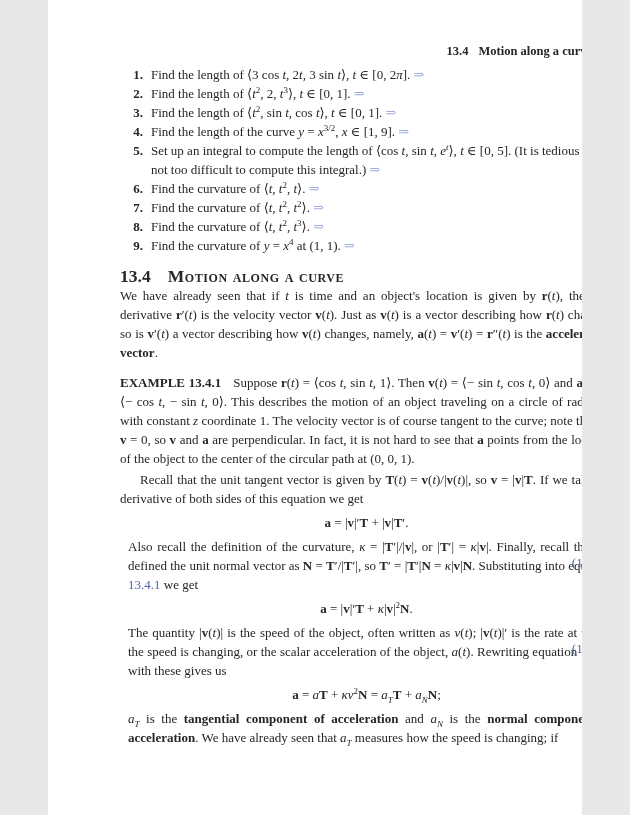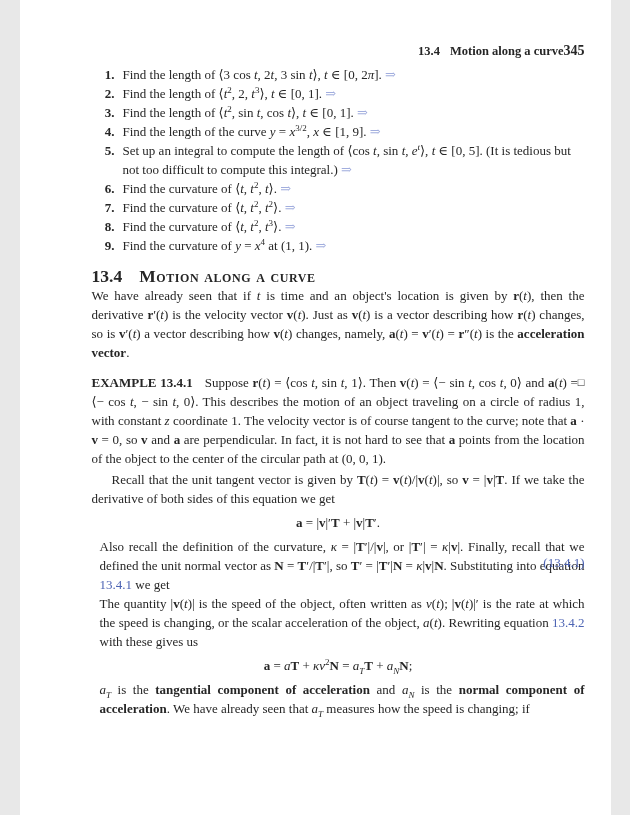--- a/index.html
+++ b/index.html
@@ -1,18 +1,18 @@
 <!DOCTYPE html>
 <html style="--text: #262626; --link: #4d64b4; --arrow: #a2aede;"><head>
 <meta charset="utf-8">
 <style>
   html, body { margin: 0; padding: 0; background: #e8e8e8; }
   .page {
     position: relative;
-    width: 591px;
+    width: 534px;
     height: 815px;
     margin: 0 auto;
     background: #ffffff;
     font-family: "Liberation Serif", "DejaVu Serif", serif;
     color: var(--text, #262626);
     overflow: hidden;
   }
   .content {
     position: absolute;
     left: 72px;
@@ -161,20 +161,24 @@
 
     <p class="p-recall">Recall that the unit tangent vector is given by <b>T</b>(<i>t</i>) = <b>v</b>(<i>t</i>)/|<b>v</b>(<i>t</i>)|, so <b>v</b> = |<b>v</b>|<b>T</b>. If we take the derivative of both sides of this equation we get</p>
 
     <div class="eq-row">
       <span><b>a</b> = |<b>v</b>|′<b>T</b> + |<b>v</b>|<b>T</b>′.</span>
       <span class="eq-num">(13.4.1)</span>
     </div>
 
     <p class="p-flow">Also recall the definition of the curvature, <i>κ</i> = |<b>T</b>′|/|<b>v</b>|, or |<b>T</b>′| = <i>κ</i>|<b>v</b>|. Finally, recall that we defined the unit normal vector as <b>N</b> = <b>T</b>′/|<b>T</b>′|, so <b>T</b>′ = |<b>T</b>′|<b>N</b> = <i>κ</i>|<b>v</b>|<b>N</b>. Substituting into equation <span class="eqref">13.4.1</span> we get</p>
 
+    <div class="eq-row">
+      <span><b>a</b> = |<b>v</b>|′<b>T</b> + <i>κ</i>|<b>v</b>|<sup>2</sup><b>N</b>.</span>
+      <span class="eq-num">(13.4.2)</span>
+    </div>
 
     <p class="p-flow">The quantity |<b>v</b>(<i>t</i>)| is the speed of the object, often written as <i>v</i>(<i>t</i>); |<b>v</b>(<i>t</i>)|′ is the rate at which the speed is changing, or the scalar acceleration of the object, <i>a</i>(<i>t</i>). Rewriting equation <span class="eqref">13.4.2</span> with these gives us</p>
 
     <div class="eq-row">
       <span><b>a</b> = <i>a</i><b>T</b> + <i>κv</i><sup>2</sup><b>N</b> = <i>a<sub>T</sub></i><b>T</b> + <i>a<sub>N</sub></i><b>N</b>;</span>
     </div>
 
     <p class="p-flow"><i>a<sub>T</sub></i> is the <b>tangential component of acceleration</b> and <i>a<sub>N</sub></i> is the <b>normal component of acceleration</b>. We have already seen that <i>a<sub>T</sub></i> measures how the speed is changing; if</p>
 
   </div>

